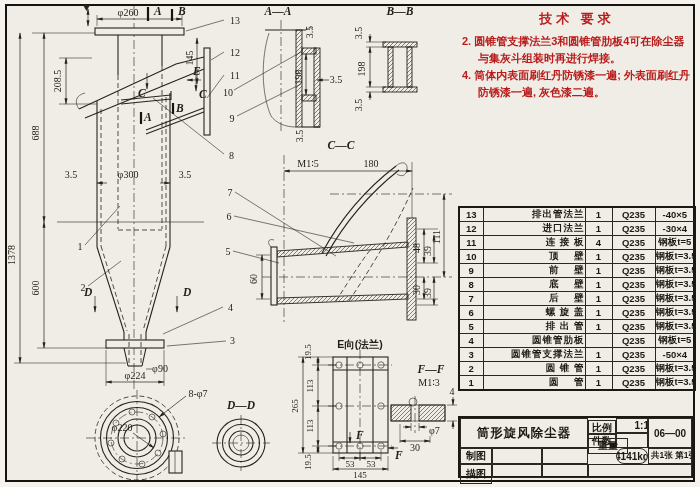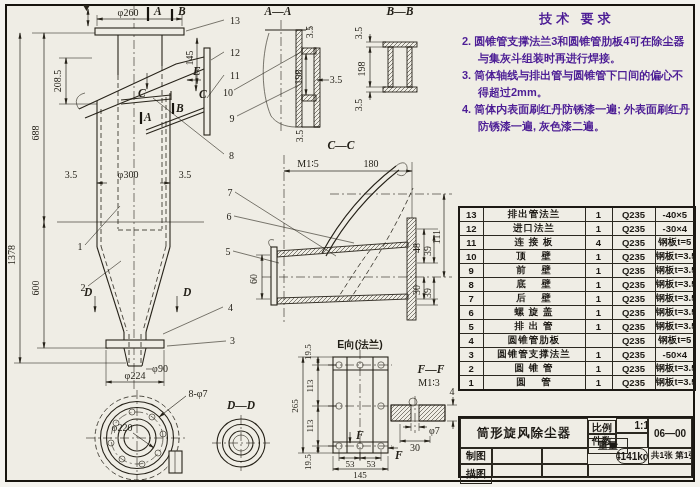--- a/index.html
+++ b/index.html
@@ -13,26 +13,26 @@
   .thin{stroke:#27231a;stroke-width:.6;fill:none;}
   .thk{stroke:#17140e;stroke-width:2.2;fill:none;}
   .cl{stroke:#27231a;stroke-width:.6;stroke-dasharray:9 3 2 3;fill:none;}
   .hid{stroke:#27231a;stroke-width:.8;stroke-dasharray:5 3;fill:none;}
   .ext{stroke:#27231a;stroke-width:.55;fill:none;}
   .dim{stroke:#27231a;stroke-width:.7;fill:none;marker-start:url(#ar);marker-end:url(#ar);}
   .ldr{stroke:#27231a;stroke-width:.7;fill:none;marker-end:url(#ar);}
   .hat{fill:url(#hp);stroke:#27231a;stroke-width:.9;}
   .wht{fill:#efede5;stroke:#27231a;stroke-width:1.1;}
   
-  .tech{position:absolute;left:462px;top:10px;width:230px;color:#4c1d95;}
+  .tech{position:absolute;left:462px;top:10px;width:230px;color:#b91c1c;}
   .tech h3{margin:0 0 5px 0;text-align:center;font-size:13px;letter-spacing:4px;}
   .tech .req{font-size:11px;font-weight:bold;line-height:1.5;padding-left:16px;text-indent:-16px;margin:0 0 1px 0;}
   table.parts{position:absolute;left:458px;top:206px;width:236px;border-collapse:collapse;table-layout:fixed;border:2px solid #1c1914;}
   table.parts td{border:1px solid #2b2820;font-size:9.5px;font-weight:bold;text-align:center;color:#1c1914;height:13px;padding:0;overflow:hidden;white-space:pre;}
-  table.parts td.nm{letter-spacing:1px;}
+  table.parts td.nm{letter-spacing:1px;text-align:right;}
   .tb{position:absolute;left:458px;top:416px;width:236px;height:62px;border:2px solid #1c1914;box-sizing:border-box;color:#1c1914;}
   .tb .cell{position:absolute;border:1px solid #2b2820;box-sizing:border-box;font-size:10px;font-weight:bold;display:flex;align-items:center;justify-content:center;overflow:hidden;white-space:nowrap;}
   .tb .title{font-size:12.5px;line-height:14px;text-align:center;flex-direction:column;letter-spacing:1px;}
 </style>
 </head>
 <body>
 
 <div class="frame"></div>
 
 <svg width="700" height="487" style="position:absolute;left:0;top:0;">
@@ -347,21 +347,20 @@
       <line class="ext" x1="447" y1="421" x2="457" y2="421"></line>
     <line class="ldr" x1="453" y1="397" x2="453" y2="405"></line>
       <line class="ldr" x1="453" y1="429" x2="453" y2="421"></line>
     <text class="ldn" x="452" y="395" text-anchor="middle">4</text>
   </g>
 </svg>
 
 <div class="tech">
   <h3>技术 要求</h3>
   <p class="req">2. 圆锥管支撑法兰3和圆锥管肋板4可在除尘器与集灰斗组装时再进行焊接。</p>
-  <p class="req">3. 筒体轴线与排出管与圆锥管下口间的偏心不得超过2mm。</p>
   <p class="req">4. 筒体内表面刷红丹防锈漆一遍; 外表面刷红丹防锈漆一遍, 灰色漆二遍。</p>
 </div>
 
 <table class="parts">
   <colgroup>
       <col style="width:24px">
       <col style="width:102px">
       <col style="width:27px">
       <col style="width:43px">
       <col style="width:40px">

